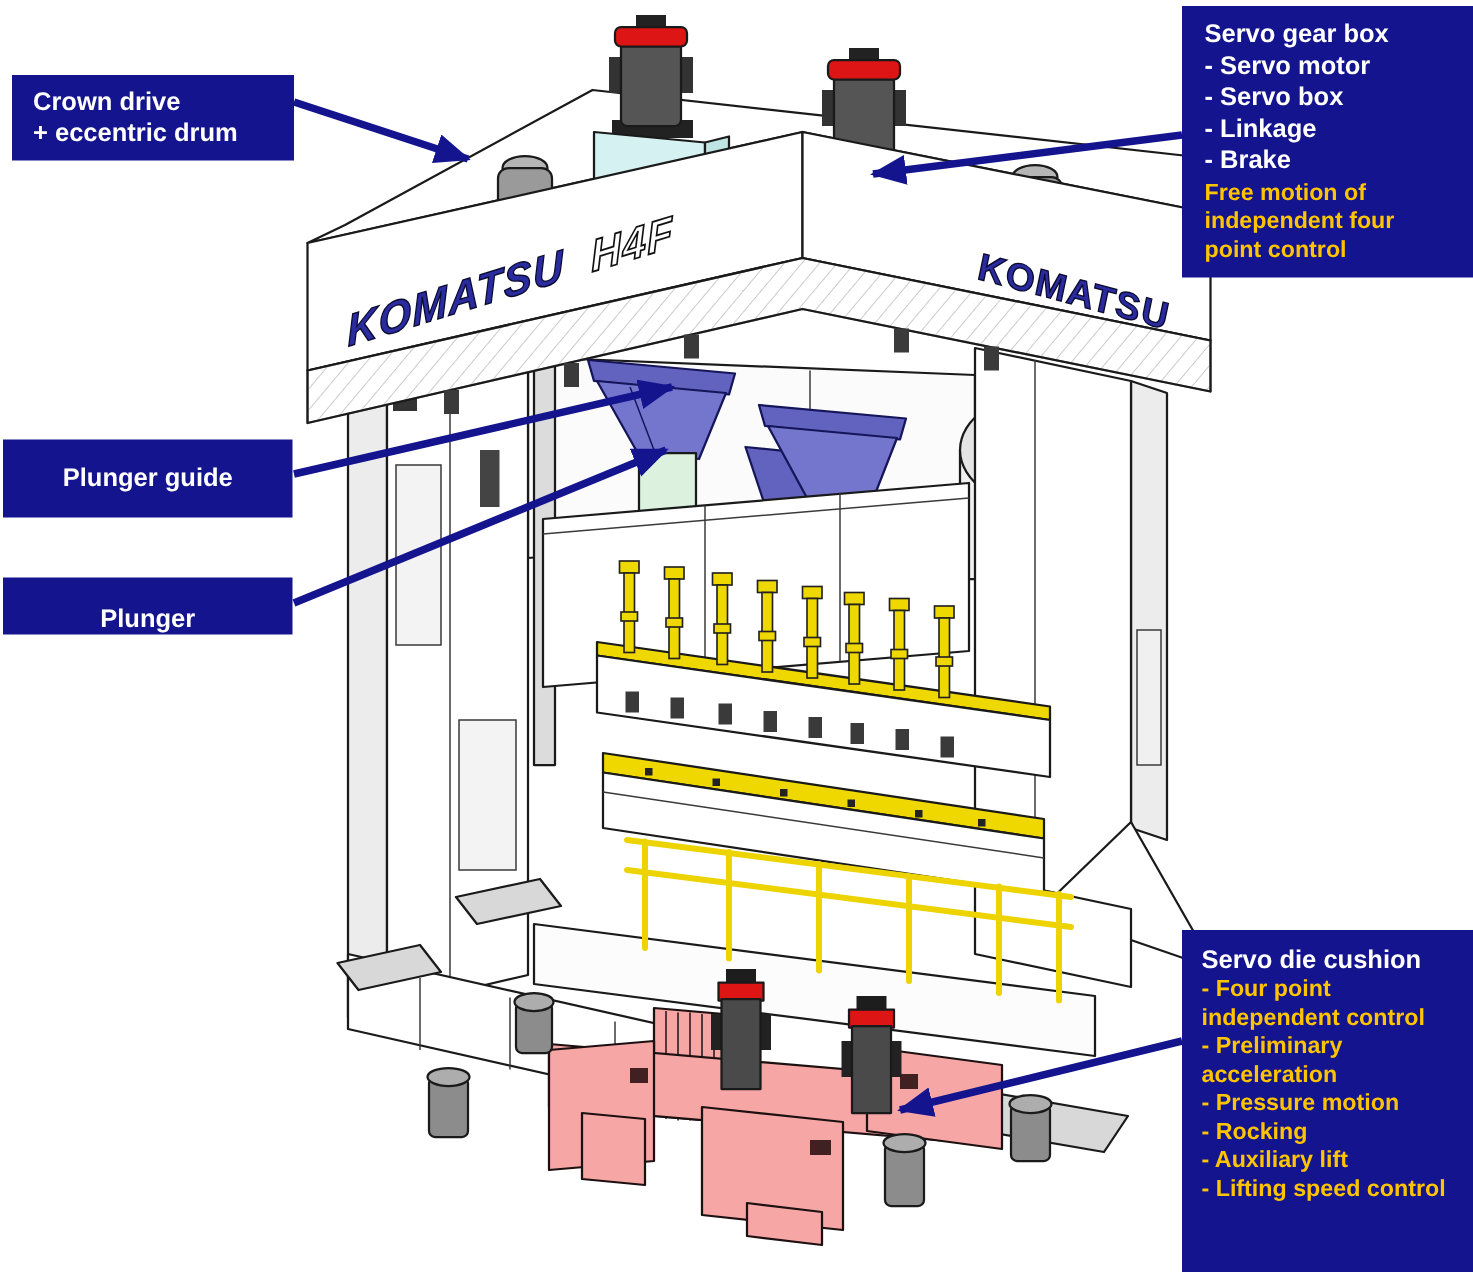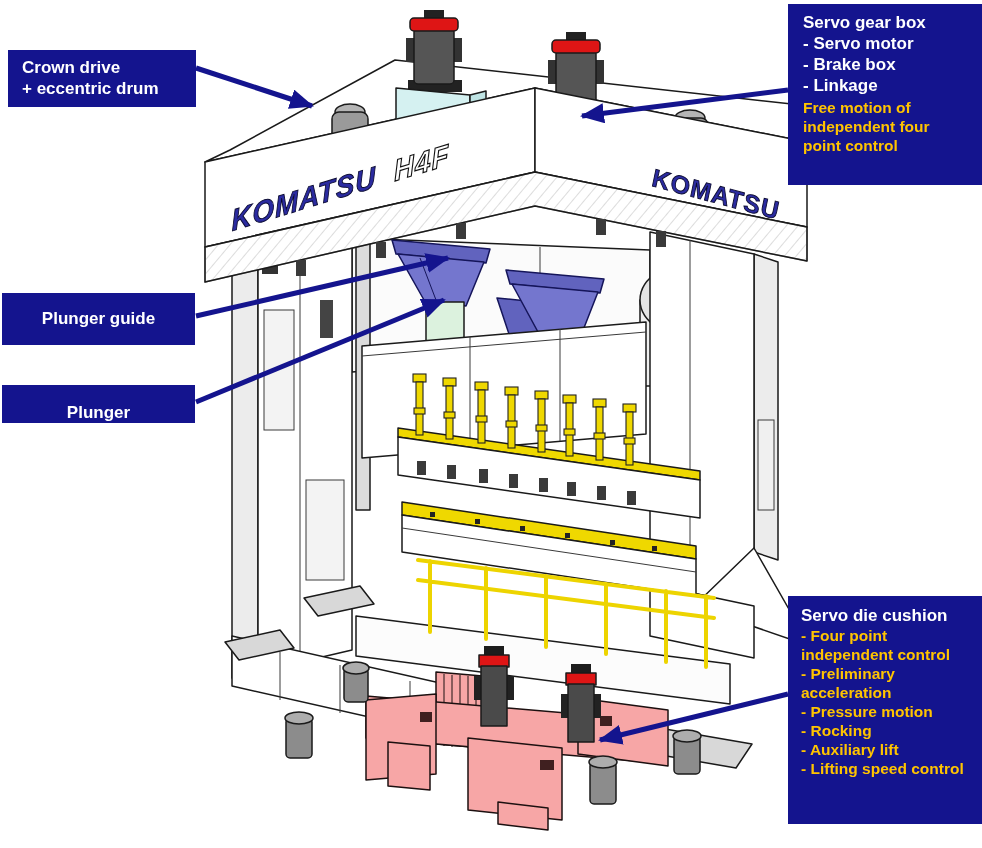--- a/index.html
+++ b/index.html
@@ -42,21 +42,21 @@
     font-weight:bold; box-sizing:border-box;
   }
   .co-title { font-size:17px; line-height:21px; }
   .co-item  { font-size:17px; line-height:21px; }
   .co-note  { font-size:15.5px; line-height:19px; color:var(--note_text); margin-top:2px; padding-right:24px; }
   .co-item-y { font-size:15.5px; line-height:19px; color:var(--note_text); padding-right:14px; }
   #co-crown   { left:8px;   top:50px;  width:188px; height:57px;  padding:7px 0 0 14px; font-size:17px; line-height:21px; }
   #co-gear    { left:788px; top:4px;   width:194px; height:181px; padding:8px 4px 8px 15px; }
   #co-pguide  { left:2px;   top:293px; width:193px; height:52px;  display:flex; align-items:center; justify-content:center; font-size:17px; }
   #co-plunger { left:2px;   top:385px; width:193px; height:38px;  display:flex; align-items:flex-end; justify-content:center; font-size:17px; }
-  #co-cushion { left:788px; top:596px; width:194px; height:228px; padding:9px 2px 8px 13px; }
+  #co-cushion { left:788px; top:620px; width:194px; height:228px; padding:9px 2px 8px 13px; }
 </style>
 </head>
 <body>
 
 <svg id="machine-svg" width="982" height="848" viewBox="0 0 982 848">
   <defs>
     <marker id="ah" markerUnits="userSpaceOnUse" markerWidth="26" markerHeight="22" refX="22" refY="10" orient="auto">
       <path d="M0,0 L24,10 L0,20 Z" class="f-arrow"></path>
     </marker>
     <pattern id="hatch" width="9" height="9" patternUnits="userSpaceOnUse" patternTransform="rotate(40)">
@@ -309,22 +309,23 @@
 </svg>
 
 <div class="callout" id="co-crown">
   <div>Crown drive</div>
   <div>+ eccentric drum</div>
 </div>
 
 <div class="callout" id="co-gear">
   <div class="co-title">Servo gear box</div>
   <div class="co-item">- Servo motor</div>
-  <div class="co-item">- Brake box</div>
+  <div class="co-item">- Servo box</div>
   <div class="co-item">- Linkage</div>
+  <div class="co-item">- Brake</div>
   <div class="co-note">Free motion of independent four point control</div>
 </div>
 
 <div class="callout" id="co-pguide">
   <span>Plunger guide</span>
 </div>
 
 <div class="callout" id="co-plunger">
   <span>Plunger</span>
 </div>

